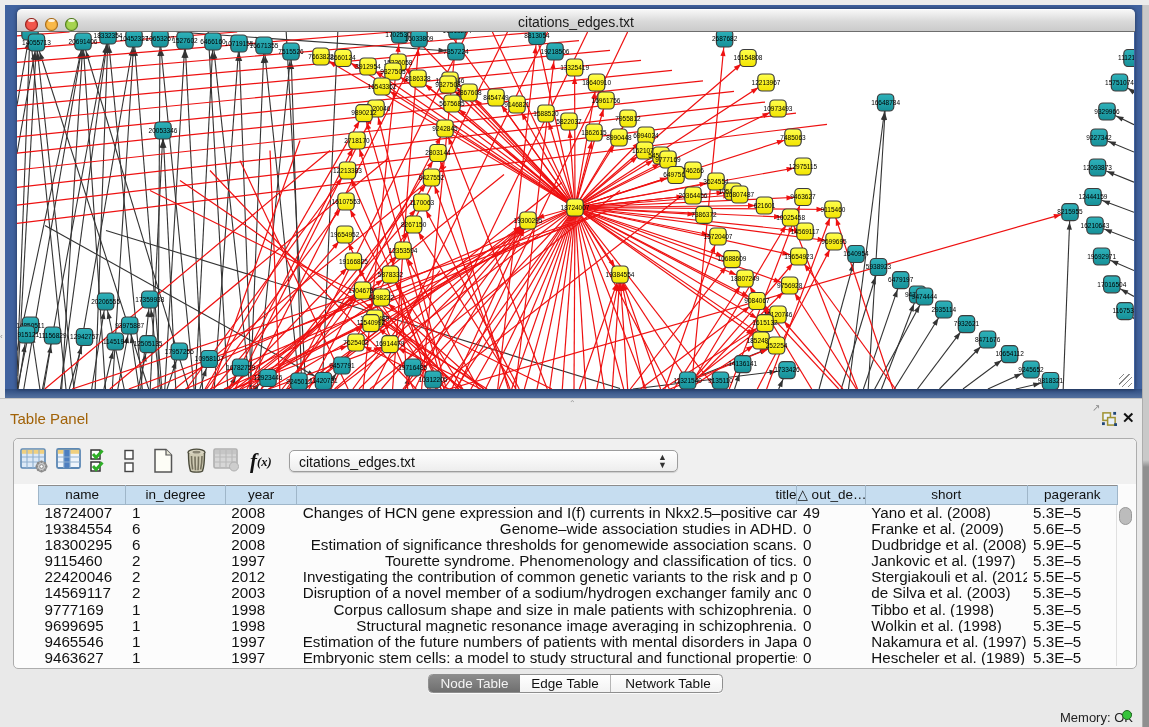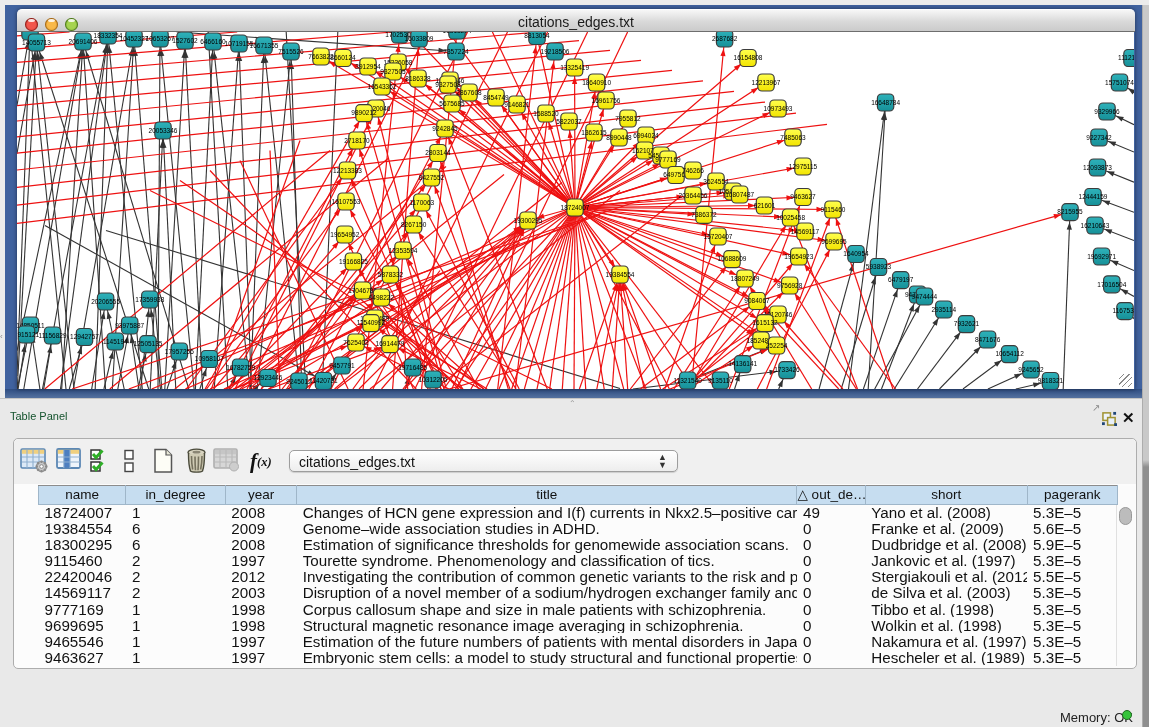--- a/index.html
+++ b/index.html
@@ -16,34 +16,34 @@
 .tl i { position:absolute; left:3px; top:1.3px; width:7px; height:3.6px; border-radius:50%; background:rgba(255,255,255,.85); }
 #tl-r { left:8px; background:radial-gradient(circle at 50% 55%, #f2564c 45%, #c62f24 80%, #8e1a10); box-shadow:inset 0 0 1px 1px rgba(80,0,0,.6);}
 #tl-y { left:28px; background:radial-gradient(circle at 50% 55%, #f9b948 45%, #e08f1d 80%, #9c5e08); box-shadow:inset 0 0 1px 1px rgba(100,55,0,.6);}
 #tl-g { left:48px; background:radial-gradient(circle at 50% 55%, #a6d44f 45%, #74ac28 80%, #47700e); box-shadow:inset 0 0 1px 1px rgba(25,60,0,.6);}
 #canvas { position:absolute; left:0; top:22.5px; width:1117px; height:357px; background:#fff; overflow:hidden; }
 #canvas svg { position:absolute; left:0 !important; top:0 !important; }
 #grip { position:absolute; right:2px; bottom:2px; width:13px; height:13px;
  background:repeating-linear-gradient(135deg, transparent 0 3px, #8a8a8a 3px 4px); }
 
 #panelarea { position:absolute; left:0; top:398px; width:1142px; height:329px; background:#e9e9e9; border-top:1px solid #c5c5c5; }
-#ptitle { position:absolute; left:10px; top:410px; font-size:11px; color:#14532d; }
+#ptitle { position:absolute; left:10px; top:410px; font-size:15px; color:#a16207; }
 #pfloat { position:absolute; left:1102px; top:411px; width:15px; height:15px; }
 #pclose { position:absolute; left:1122px; top:409px; font-size:15px; font-weight:bold; color:#111; }
 #panel { position:absolute; left:13px; top:438px; width:1124px; height:231px; background:#fcfcfc; border:1px solid #adadad; border-radius:5px; }
 
 #toolbar { position:absolute; left:14px; top:439px; width:1122px; height:45px; background:#f0f0f0; border-radius:5px 5px 0 0; }
 #dropdown { position:absolute; left:289px; top:450px; width:389px; height:22px; background:linear-gradient(#ffffff,#ededed); border:1px solid #9d9d9d; border-radius:5px; box-shadow:0 1px 1px rgba(0,0,0,.15); }
 #dropdown span { position:absolute; left:9px; top:3px; font-size:14px; color:#111; }
 #ddarrows { position:absolute; right:10px; top:2px; font-size:9px; color:#333; line-height:8px; }
 
 #tbl { position:absolute; left:14px; top:485px; width:1080px; border-collapse:collapse; table-layout:fixed;margin-left:24px; }
 #tbl th { background:#c6ddf0; border:1px solid #9fb6c9; border-top:1px solid #8c8c8c; font-size:13.5px; line-height:14px; font-weight:normal; color:#111; height:19px; overflow:hidden; white-space:nowrap; }
 #tbl td { font-size:15.2px; line-height:15.2px; color:#111; height:16.1px; padding:0 0 0 6px; overflow:hidden; white-space:nowrap; }
-.c-name { width:87px; } .c-ind { width:99px; } .c-year { width:71px; } .c-title { width:498px; }
+.c-name { width:87px; } .c-ind { width:99px; } .c-year { width:71px; } .c-title { width:498px;text-align:right; }
 .c-out { width:68px; } .c-short { width:161px; } .c-pr { width:90px; }
 td.c-title { font-size:13.3px; } td.c-short { font-size:12.5px; }
 td.c-pr { font-size:12.6px; padding-left:3px; }
 #scrollbar { position:absolute; left:1119px; top:507px; width:13px; height:18px; background:#bcbcbc; border:1px solid #989898; border-radius:7px; }
 #sbtrack { position:absolute; left:1116px; top:486px; width:19px; height:180px; background:#fbfbfb; border-left:1px solid #e0e0e0; }
 
 #tabs { position:absolute; left:428px; top:673.5px; width:295px; height:19px; border:1px solid #8e8e8e; border-radius:4.5px; background:linear-gradient(#ffffff,#f2f2f2); box-shadow:0 1px 0 rgba(255,255,255,.8); font-size:13.5px; }
 .seg { position:absolute; top:0; height:17px; text-align:center; color:#111; padding-top:1.5px; }
 #seg1 { left:0; width:91px; background:linear-gradient(#8c8c8c,#6f6f6f); color:#f4f4f4; border-radius:3.5px 0 0 3.5px; }
 #seg2 { left:91px; width:91px; border-right:1px solid #b5b5b5; }
@@ -1043,17 +1043,22 @@
           <td class="c-name">9463627</td>
           <td class="c-ind">1</td>
           <td class="c-year">1997</td>
           <td class="c-title">Embryonic stem cells: a model to study structural and functional properties in car…</td>
           <td class="c-out">0</td>
           <td class="c-short">Hescheler et al. (1989)</td>
           <td class="c-pr">5.3E–5</td>
         </tr>
  </tbody>
     </table>
+ <div id="tabs">
+      <div class="seg" id="seg1">Node Table</div>
+      <div class="seg" id="seg2">Edge Table</div>
+      <div class="seg" id="seg3">Network Table</div>
+    </div>
  <div id="mem">Memory: OK</div>
     <div id="memdot"></div>
  <div style="position:absolute;left:0px;top:332px;width:5px;height:10px;font-size:8px;color:#8a8a8a;line-height:10px">‹</div>
  <div style="position:absolute;left:569px;top:399px;font-size:8px;color:#9a9a9a">⌃</div>
  <div style="position:absolute;left:1092px;top:402px;font-size:10px;color:#8a8a8a">↗</div>
 </div>
 </body></html>

